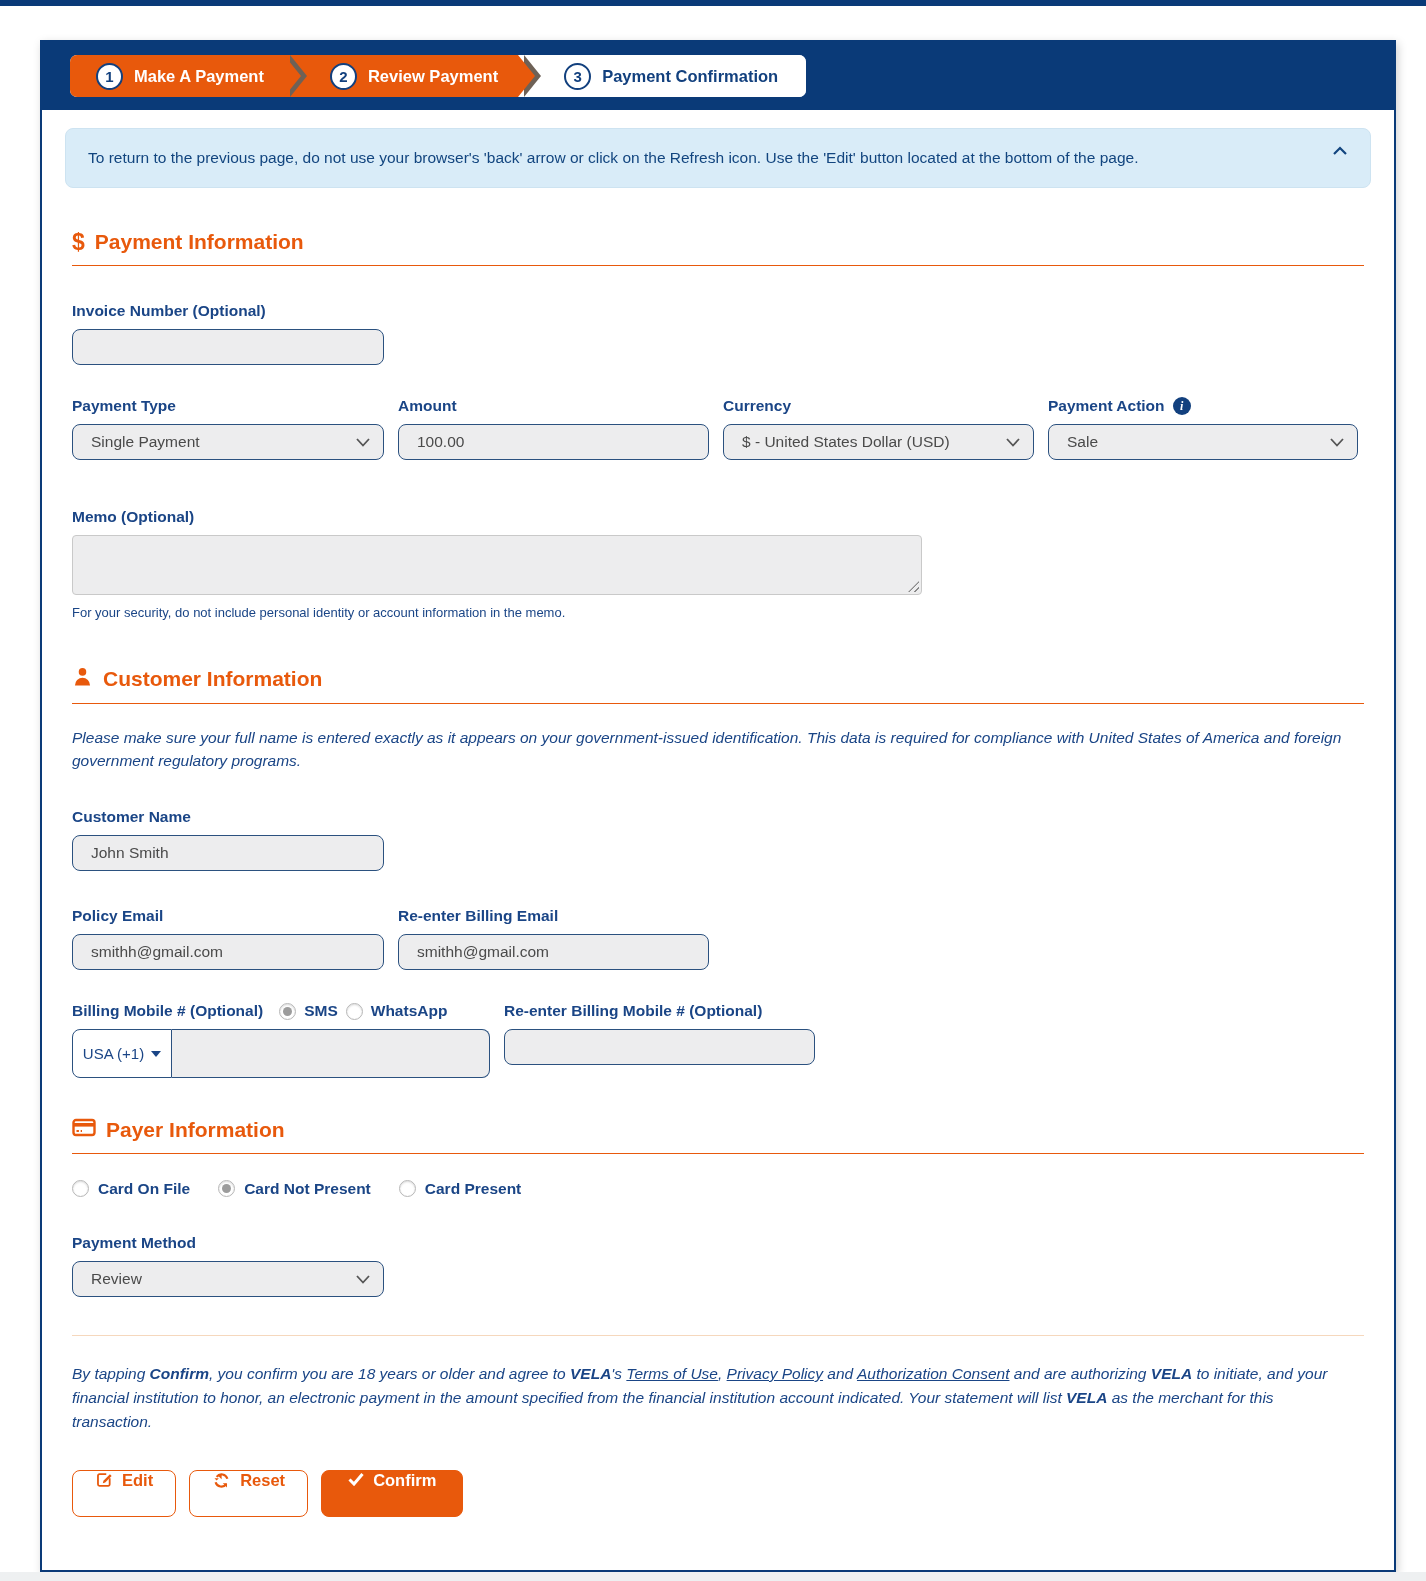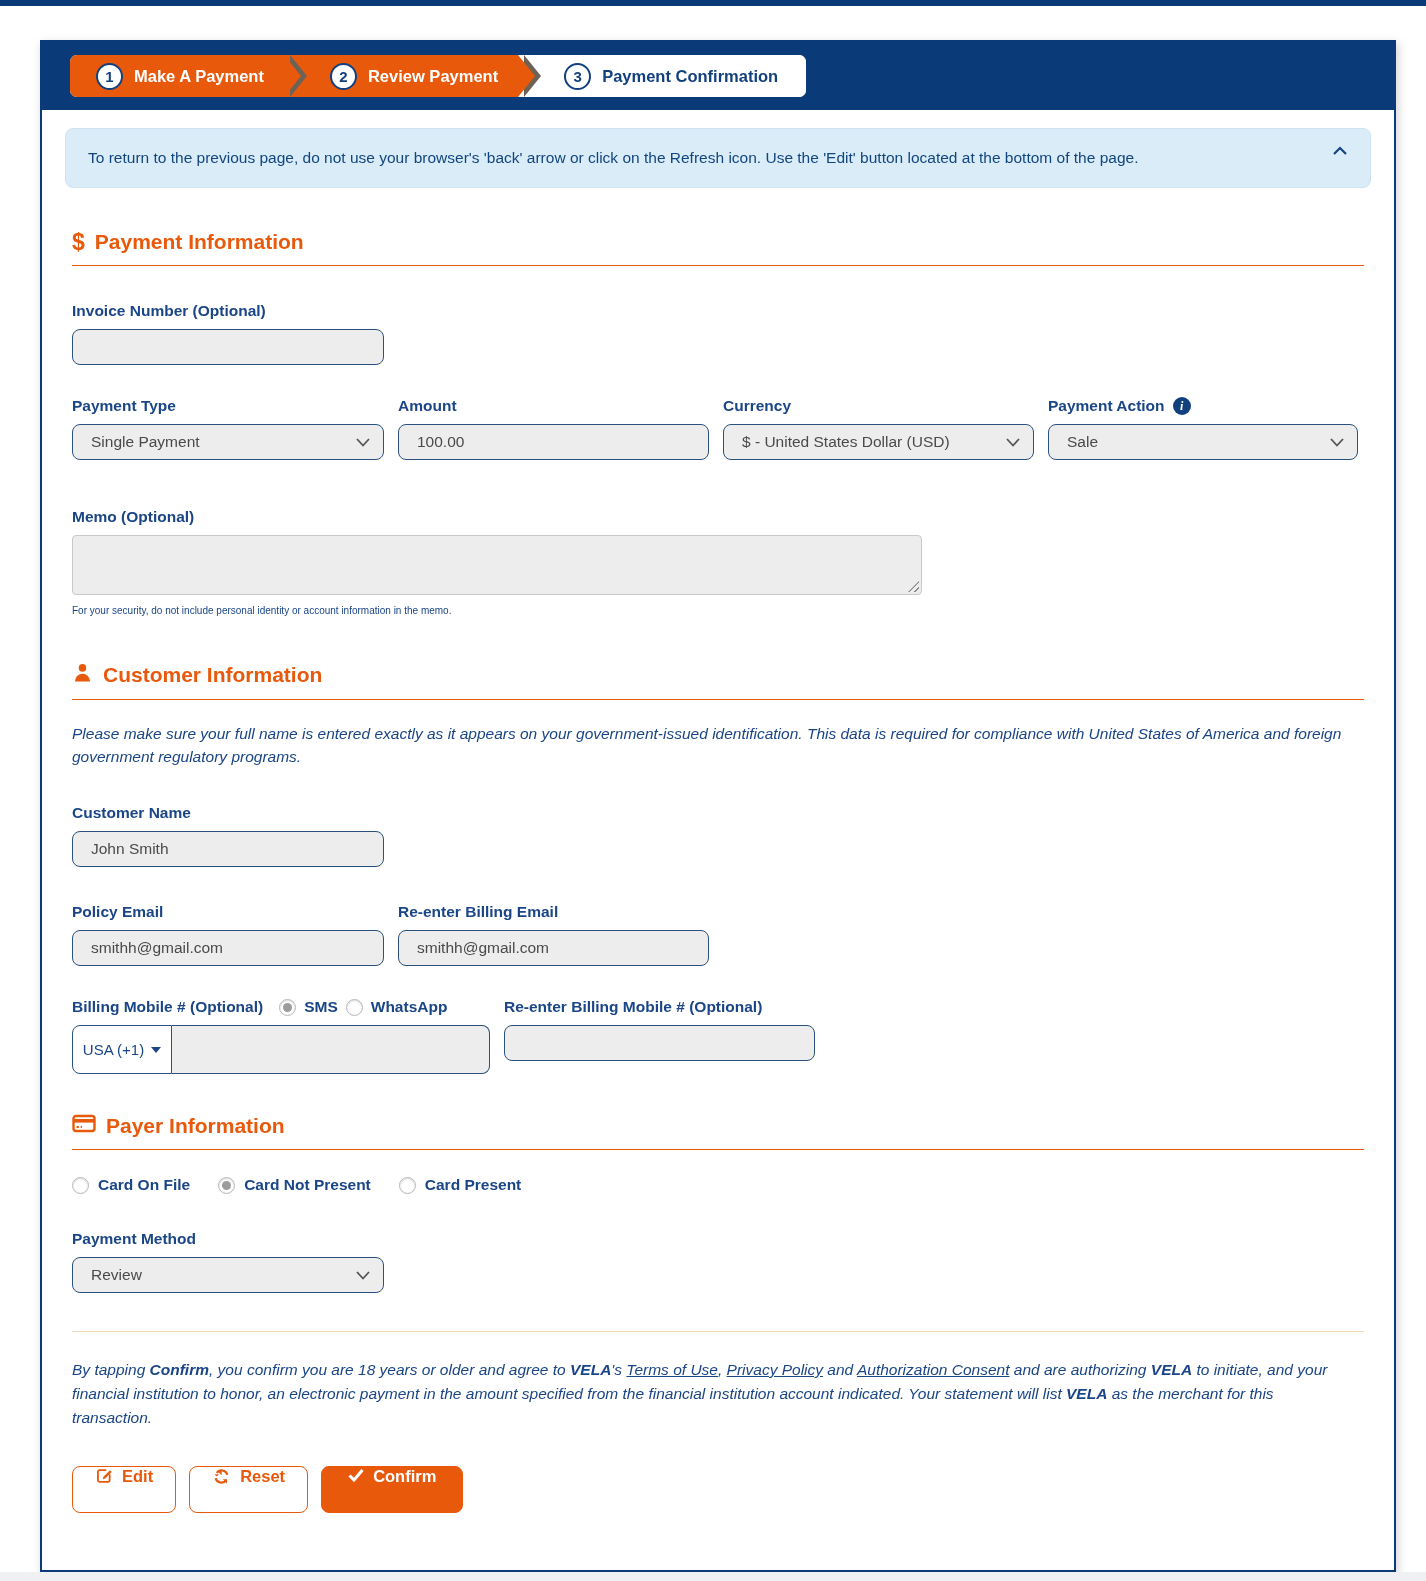--- a/index.html
+++ b/index.html
@@ -72,21 +72,21 @@
 
   .memo-wrap { margin-top:48px; }
   .memo {
     width:850px; height:60px; background:#ededee; border:1px solid #c9c9c9; border-radius:4px; position:relative;
   }
   .memo .grip {
     position:absolute; right:2px; bottom:2px; width:11px; height:11px;
     background:repeating-linear-gradient(-45deg, transparent 0 2.5px, #8a8a8a 2.5px 4px);
     clip-path:polygon(100% 0, 100% 100%, 0 100%);
   }
-  .memo-note { color:#1a4586; font-size:10px; margin-top:10px; }
+  .memo-note { color:#1a4586; font-size:13px; margin-top:10px; }
 
   .notice { color:#1a4586; font-size:15.5px; font-style:italic; line-height:23px; margin:22px 0 0 0; max-width:1280px; }
 
   .field-block { margin-top:36px; }
   .row2 { display:grid; grid-template-columns:312px 311px; column-gap:14px; margin-top:36px; }
   .row-mobile { display:grid; grid-template-columns:418px 311px; column-gap:14px; margin-top:32px; }
 
   
   .phone-group { display:flex; height:49px; }
   .country {
@@ -98,21 +98,21 @@
 
   
   .radio {
     width:17px; height:17px; border-radius:50%; border:1.5px solid #b7b7b7; background:#fff;
     display:inline-block; position:relative; flex:none; box-shadow:inset 0 1px 2px rgba(0,0,0,.15); cursor:pointer;
   }
   .radio.sel::after { content:""; position:absolute; inset:3px; border-radius:50%; background:#9c9c9c; }
   .radio-lbl { color:#1a4586; font-weight:bold; font-size:15.5px; }
   .inline-radios { display:flex; align-items:center; gap:8px; margin-left:8px; }
   .card-modes { display:flex; align-items:center; gap:14px; margin-top:26px; }
-  .card-modes .pair { display:flex; align-items:flex-end; gap:9px; margin-right:14px; }
+  .card-modes .pair { display:flex; align-items:flex-start; gap:9px; margin-right:14px; }
 
   .info-dot {
     width:18px; height:18px; border-radius:50%; background:#12407e; color:#fff; font-size:12px; font-weight:bold;
     display:inline-flex; align-items:center; justify-content:center; font-family:"Liberation Serif", serif; font-style:italic;
   }
 
   .pre-footer-divider { border:none; border-top:1.5px solid #f6d8bd; margin:38px 0 0 0; }
 
   .agreement { color:#1a4586; font-size:15.5px; font-style:italic; line-height:24px; margin:26px 0 0 0; max-width:1285px; }
   .agreement .b { font-weight:bold; }

